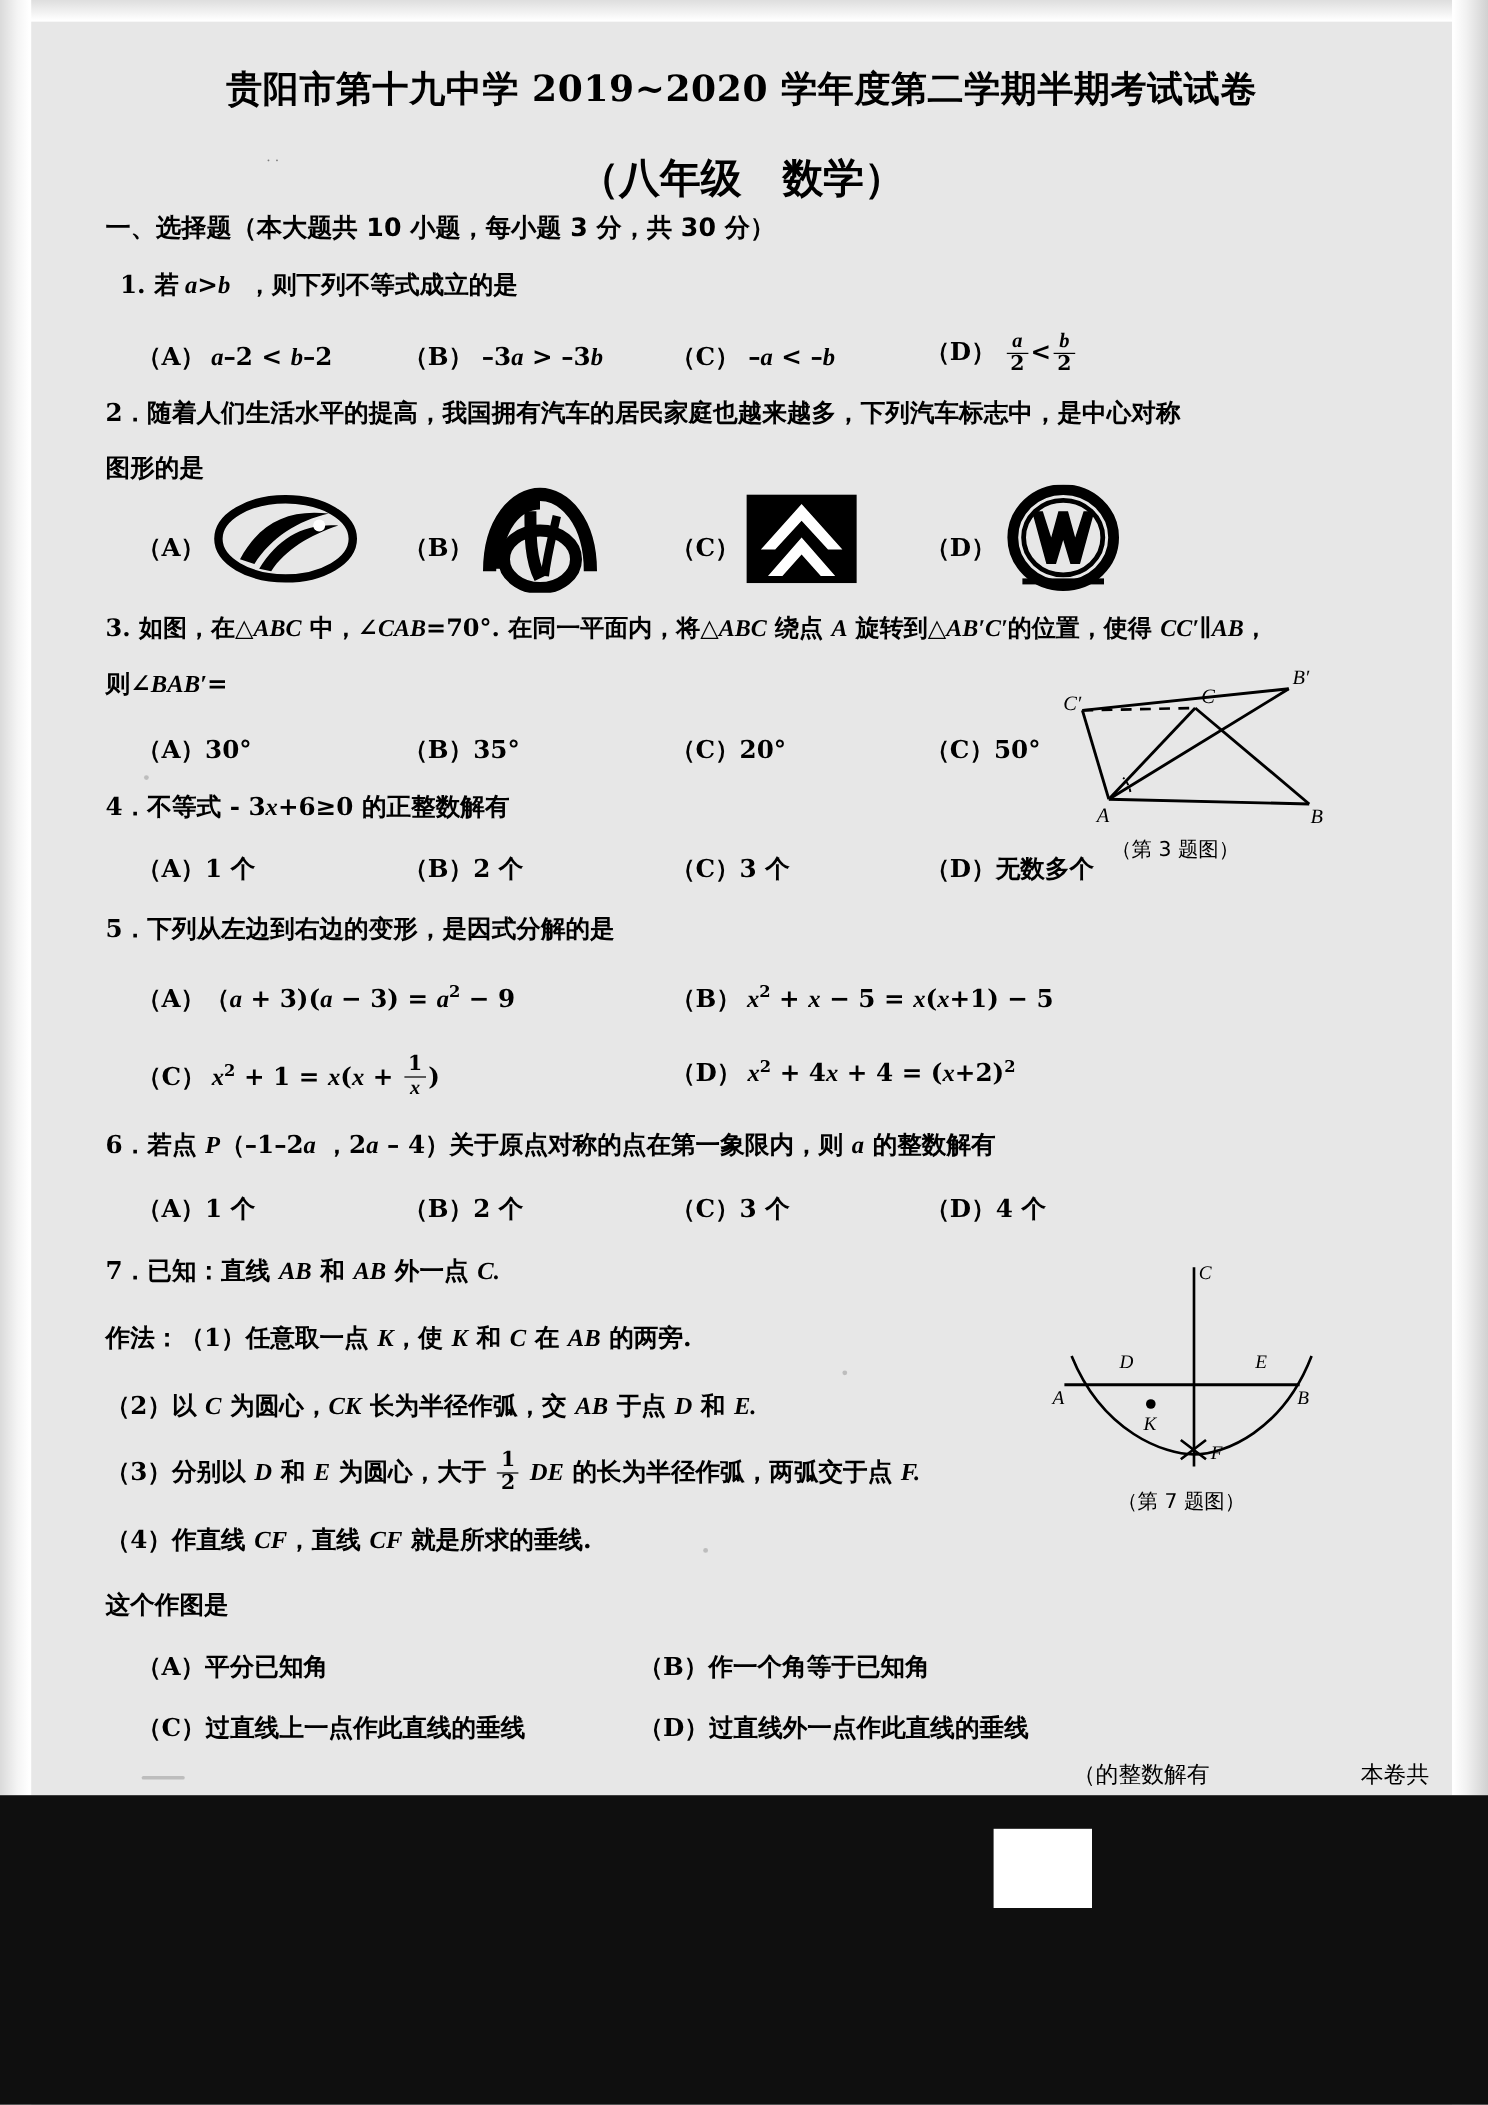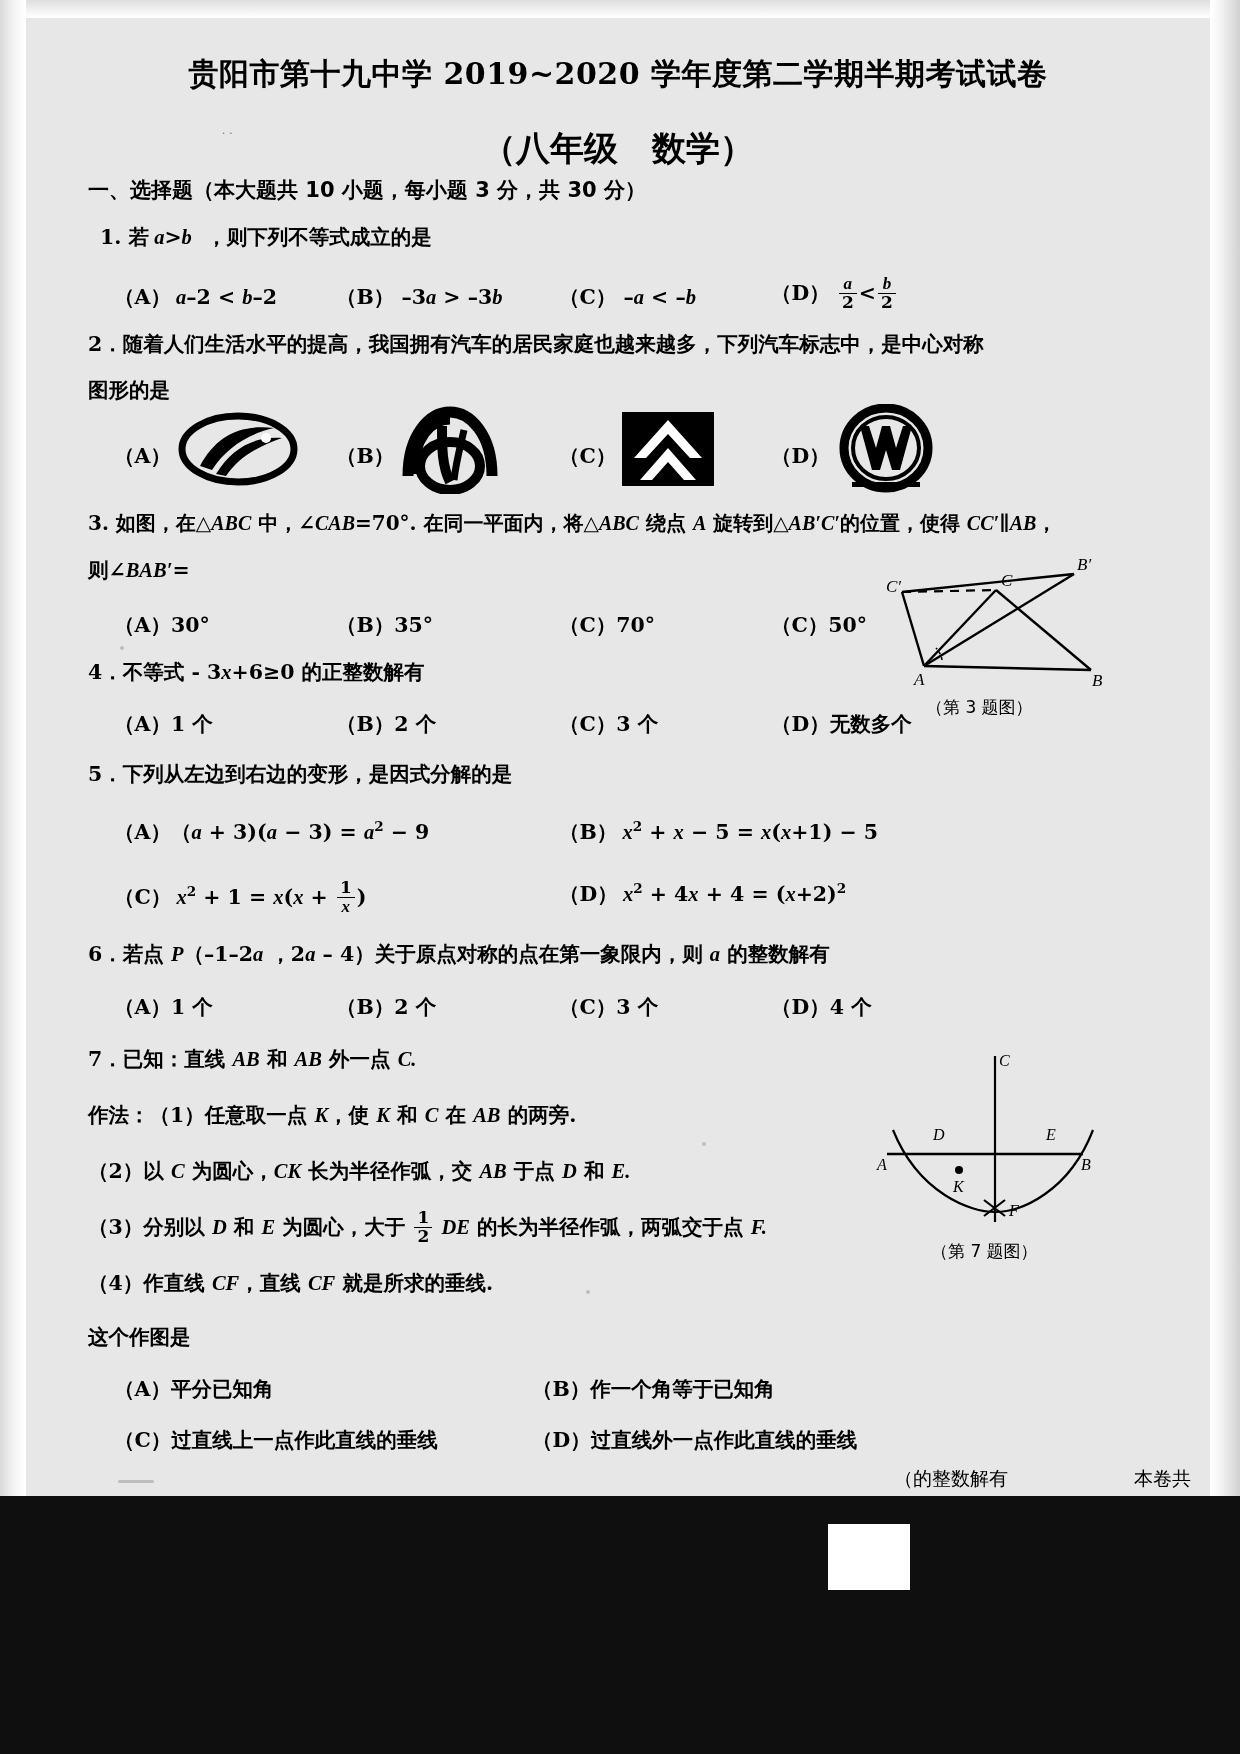--- a/index.html
+++ b/index.html
@@ -230,21 +230,21 @@
 
     <div class="qline" style="left:62px; top:492px; font-size:20px;">
       3. 如图，在△<i class="mi">ABC</i> 中，∠<i class="mi">CAB</i>=70°. 在同一平面内，将△<i class="mi">ABC</i> 绕点 <i class="mi">A</i> 旋转到△<i class="mi">AB′C′</i>的位置，使得 <i class="mi">CC′</i>∥<i class="mi">AB</i>，
     </div>
     <div class="qline" style="left:62px; top:538px;">
       则∠<i class="mi">BAB′</i>=
     </div>
 
     <div class="opt" style="left:88px; top:593px;">（A）30°</div>
     <div class="opt" style="left:310px; top:593px;">（B）35°</div>
-    <div class="opt" style="left:533px; top:593px;">（C）70°</div>
+    <div class="opt" style="left:533px; top:593px;">（C）20°</div>
     <div class="opt" style="left:745px; top:593px;">（C）50°</div>
 
     <div class="logo-box" style="left:820px; top:530px;">
       <svg width="260" height="140" viewBox="0 0 260 140">
 
         <line x1="78" y1="118" x2="245" y2="122" stroke="#000" stroke-width="2.4"></line>
         <line x1="78" y1="118" x2="150" y2="42" stroke="#000" stroke-width="2.4"></line>
         <line x1="150" y1="42" x2="245" y2="122" stroke="#000" stroke-width="2.4"></line>
 
         <line x1="78" y1="118" x2="228" y2="26" stroke="#000" stroke-width="2.4"></line>

